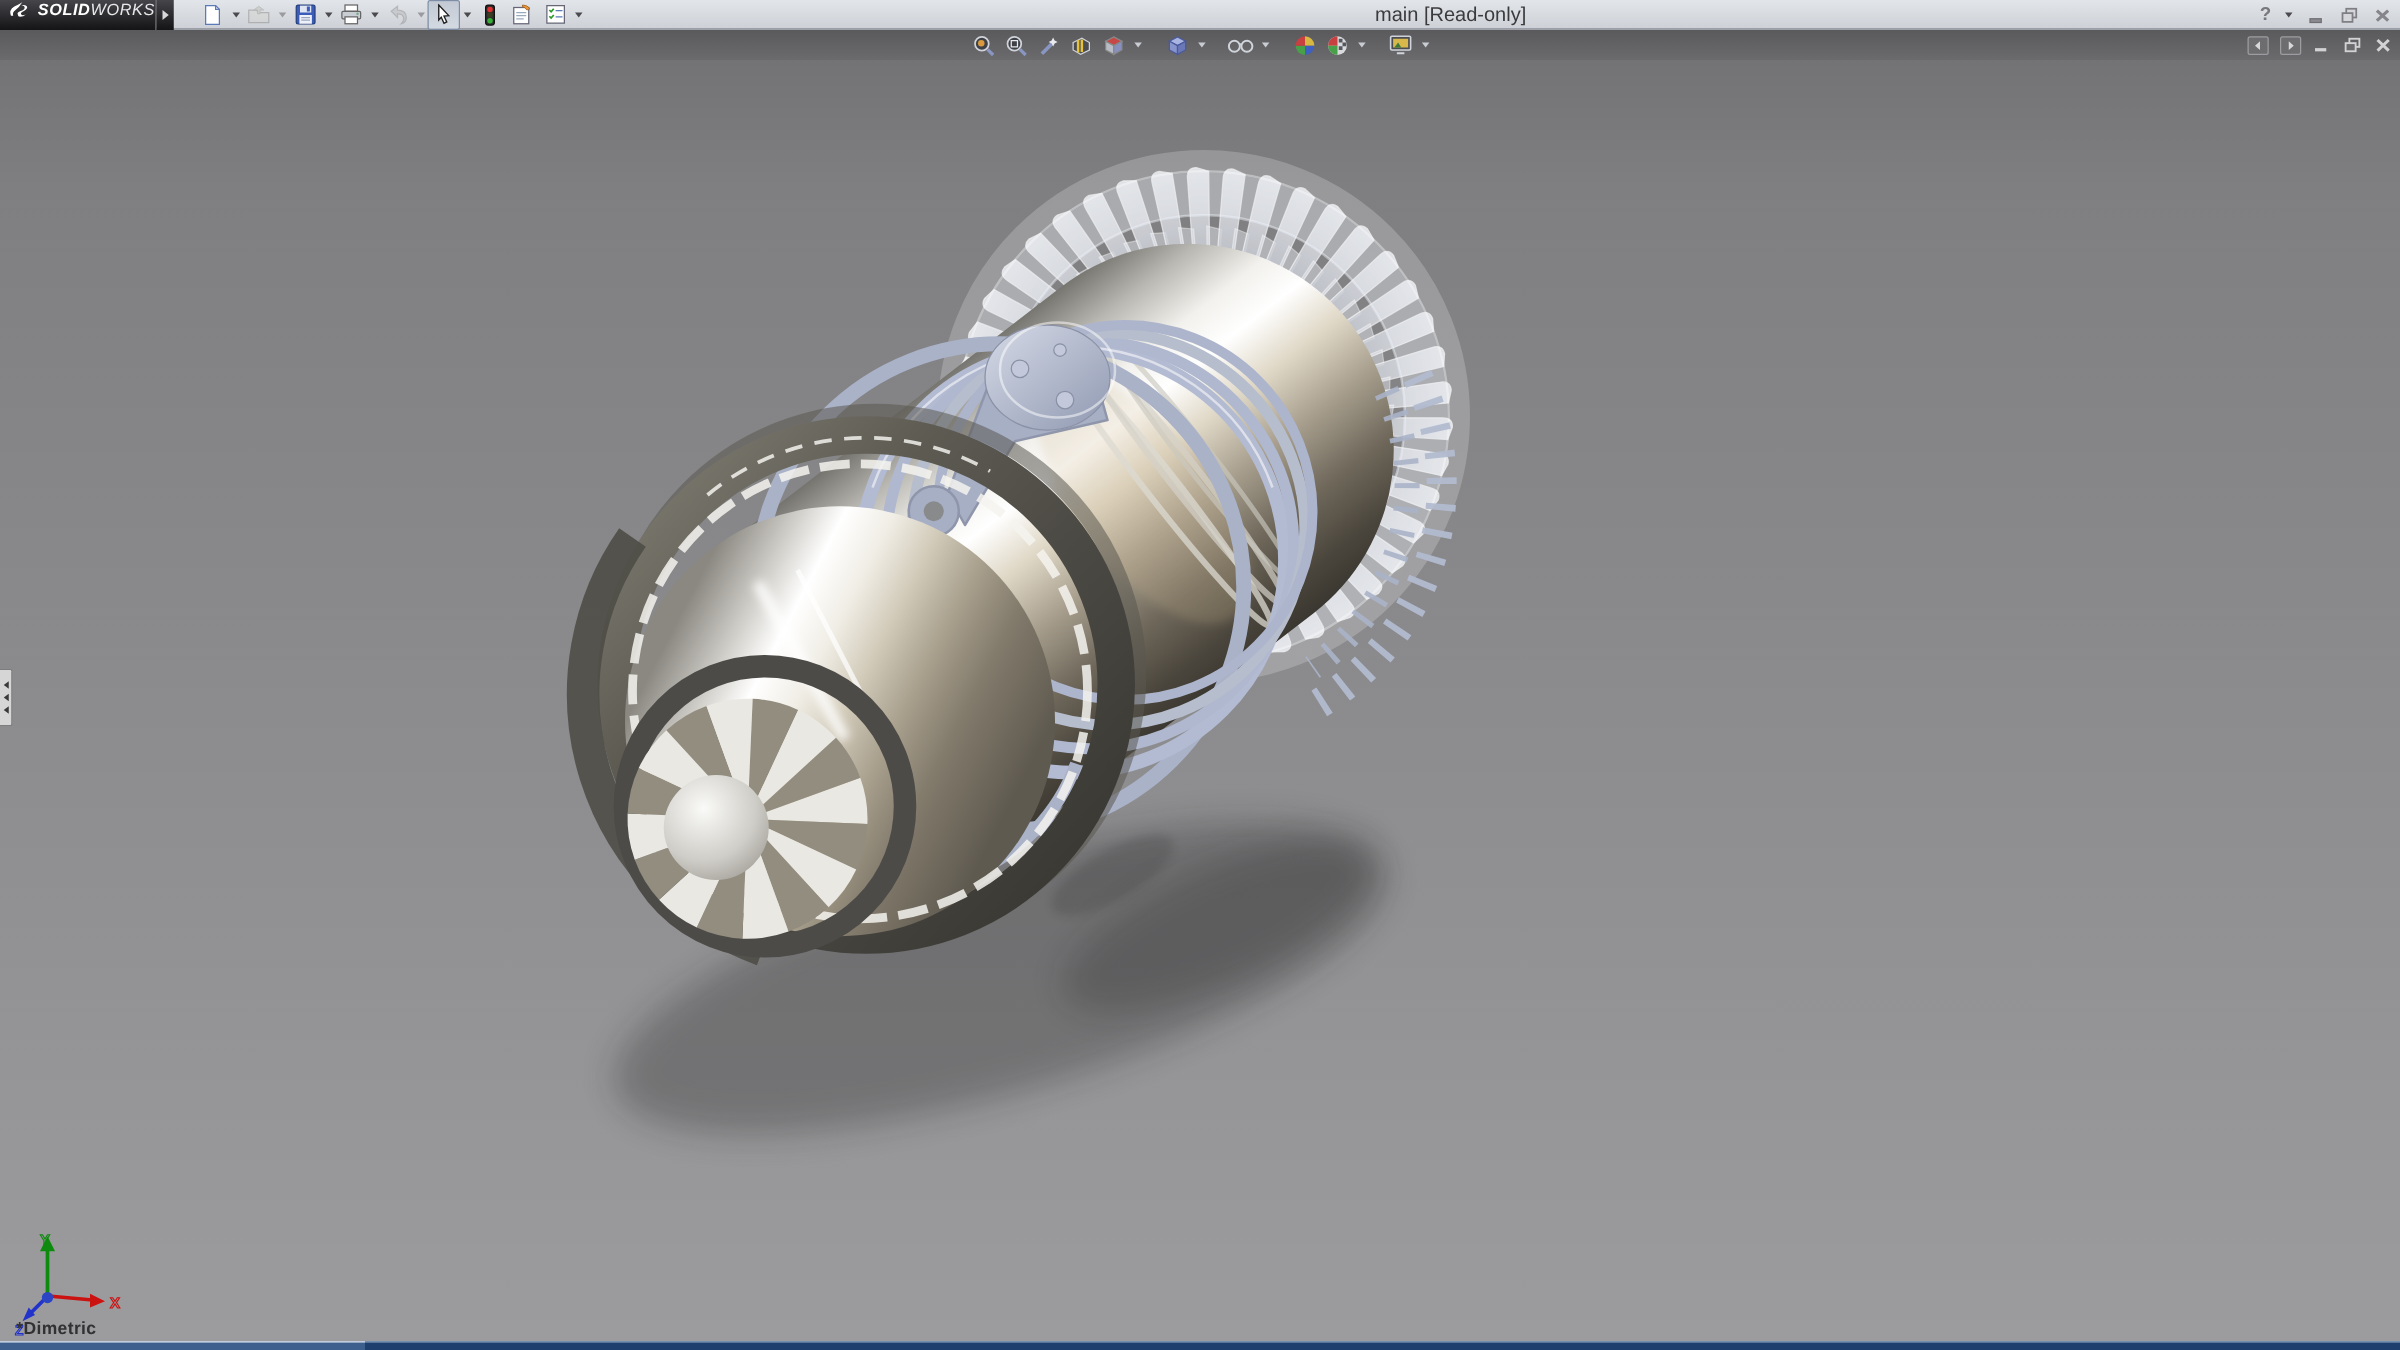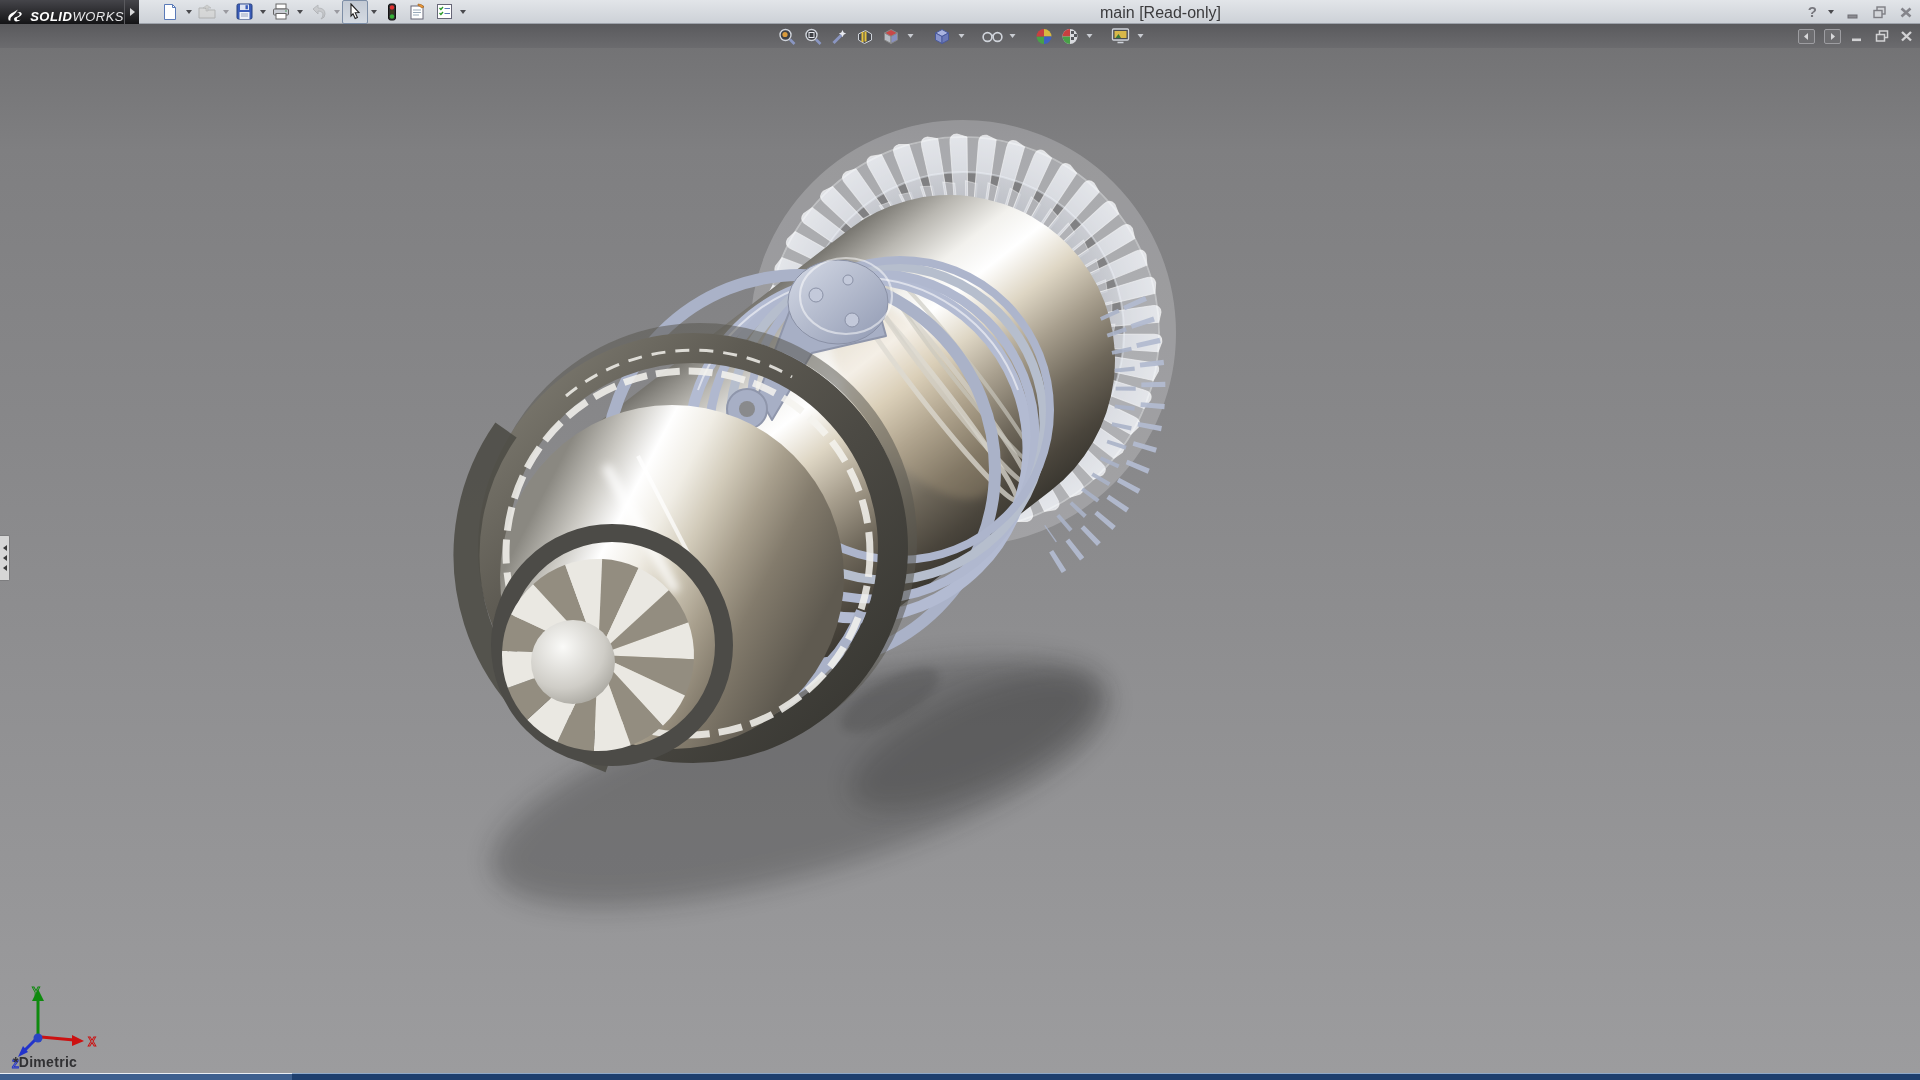--- a/index.html
+++ b/index.html
@@ -3,21 +3,21 @@
 <meta charset="utf-8">
 <style>
   html,body{margin:0;padding:0;background:#000;}
   .app{position:relative;width:1920px;height:1080px;overflow:hidden;
        font-family:"Liberation Sans",sans-serif;user-select:none;}
 
   
   .titlebar{position:relative;height:24px;background:linear-gradient(#e2e5e9,#cdd1d7);
     border-bottom:1px solid #9ea3ab;box-sizing:border-box;display:flex;align-items:center;}
   .logo-block{height:24px;width:124px;background:linear-gradient(#45454a,#141416);
-    display:flex;align-items:flex-end;gap:4px;padding-left:6px;box-sizing:border-box;}
+    display:flex;align-items:flex-start;gap:4px;padding-left:6px;box-sizing:border-box;}
   .logo-text{color:#fff;font-size:13px;letter-spacing:.5px;white-space:nowrap;}
   .logo-text b{font-weight:bold;font-style:italic;}
   .logo-text span{font-weight:300;font-style:italic;color:#e8e8ea;}
   .logo-fly{height:24px;width:14px;background:linear-gradient(#45454a,#141416);
     border-left:1px solid #5a5a5e;display:flex;align-items:center;justify-content:center;cursor:pointer;}
   .logo-fly i{width:0;height:0;border-left:5px solid #d8d8da;border-top:4px solid transparent;border-bottom:4px solid transparent;}
   .toolbar{display:flex;align-items:center;margin-left:18px;height:24px;}
   .tb-btn{height:22px;min-width:24px;display:flex;align-items:center;justify-content:center;
     border:1px solid transparent;border-radius:2px;cursor:pointer;}
   .tb-btn.disabled{opacity:.4;filter:grayscale(.9);cursor:default;}

